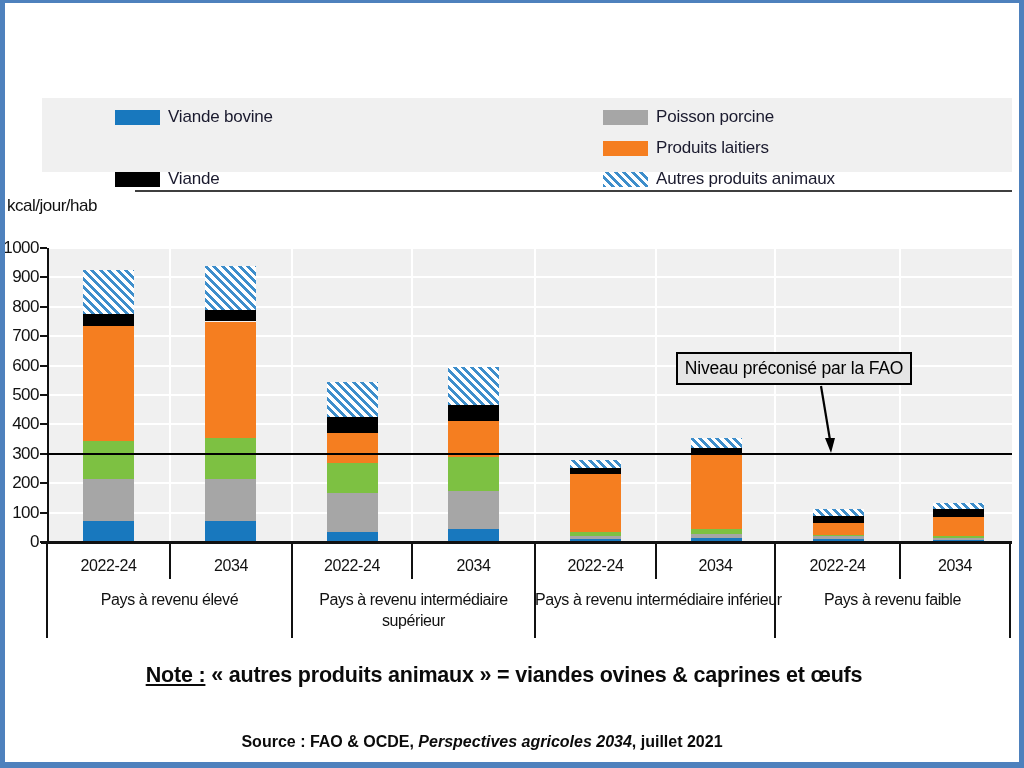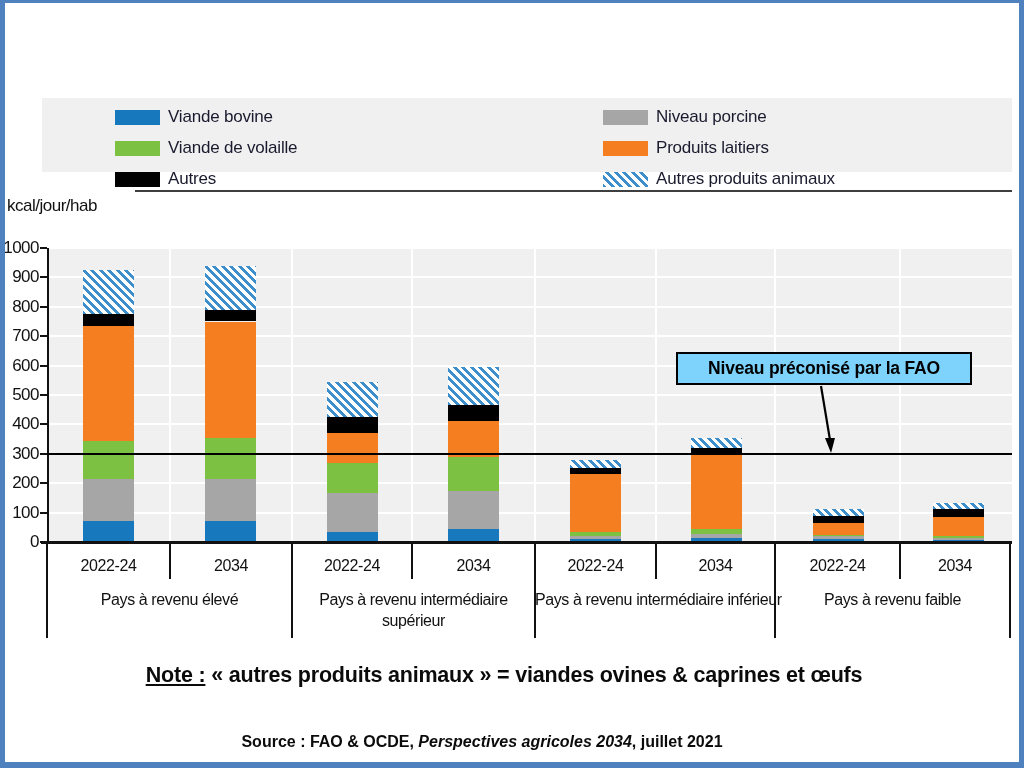--- a/index.html
+++ b/index.html
@@ -27,24 +27,24 @@
   .plot-bg { background:#F0F0F0; }
   .gridline { background:#ffffff; }
   .axisline { background:#111111; }
   .ytick-label { font-size:17px; color:#111; text-align:right; letter-spacing:-0.5px; }
   .x-label { font-size:16px; color:#111; text-align:center; letter-spacing:-0.4px; line-height:21px; }
   .nowrap { white-space:nowrap; }
   .bar-seg { position:absolute; }
   #fao-line { position:absolute; background:#000; z-index:12; }
   
   #fao-annotation {
-    position:absolute; left:676px; top:352px; width:296px; height:33px;
-    background:#7dd3fc; border:2px solid #000; box-sizing:border-box;
+    position:absolute; left:676px; top:352px; width:236px; height:33px;
+    background:#e5e5e5; border:2px solid #000; box-sizing:border-box;
     display:flex; align-items:center; justify-content:center;
-    font-size:17.5px; font-weight:bold; color:#000; z-index:14; letter-spacing:-0.2px;
+    font-size:17.5px; font-weight:normal; color:#000; z-index:14; letter-spacing:-0.2px;
   }
   #fao-arrow { position:absolute; left:800px; top:384px; z-index:14; }
   
   #note-line {
     position:absolute; left:0; top:663px; width:1008px; text-align:center;
     font-size:21.5px; font-weight:bold; color:#0b0b0b; letter-spacing:-0.2px; z-index:5;
   }
   #note-line .note-label { text-decoration:underline; }
   #source-line {
     position:absolute; left:0; top:733px; width:1024px; text-align:center;
@@ -56,31 +56,27 @@
 <body>
 
 <div id="slide">
 
 
   <div id="legend-panel">
       <div class="legend-item" style="left: 73px; top: 10px;">
         <div class="legend-swatch" style="background: rgb(24, 120, 190);"></div>
         <span class="legend-label">Viande bovine</span>
       </div>
-      <div class="legend-item" style="left: 73px; top: 41px;">
-        <div class="legend-swatch" style="background: rgb(125, 193, 66);"></div>
-        <span class="legend-label">Viande de volaille</span>
-      </div>
       <div class="legend-item" style="left: 73px; top: 72px;">
         <div class="legend-swatch" style="background: rgb(0, 0, 0);"></div>
-        <span class="legend-label">Autres</span>
+        <span class="legend-label">Viande</span>
       </div>
       <div class="legend-item" style="left: 561px; top: 10px;">
         <div class="legend-swatch" style="background: rgb(166, 166, 166);"></div>
-        <span class="legend-label">Niveau porcine</span>
+        <span class="legend-label">Poisson porcine</span>
       </div>
       <div class="legend-item" style="left: 561px; top: 41px;">
         <div class="legend-swatch" style="background: rgb(245, 126, 32);"></div>
         <span class="legend-label">Produits laitiers</span>
       </div>
       <div class="legend-item" style="left: 561px; top: 72px;">
         <div class="legend-swatch" style="background: repeating-linear-gradient(45deg, rgb(62, 142, 203) 0px, rgb(62, 142, 203) 2.8px, rgb(255, 255, 255) 2.8px, rgb(255, 255, 255) 6px);"></div>
         <span class="legend-label">Autres produits animaux</span>
       </div>
     </div>

